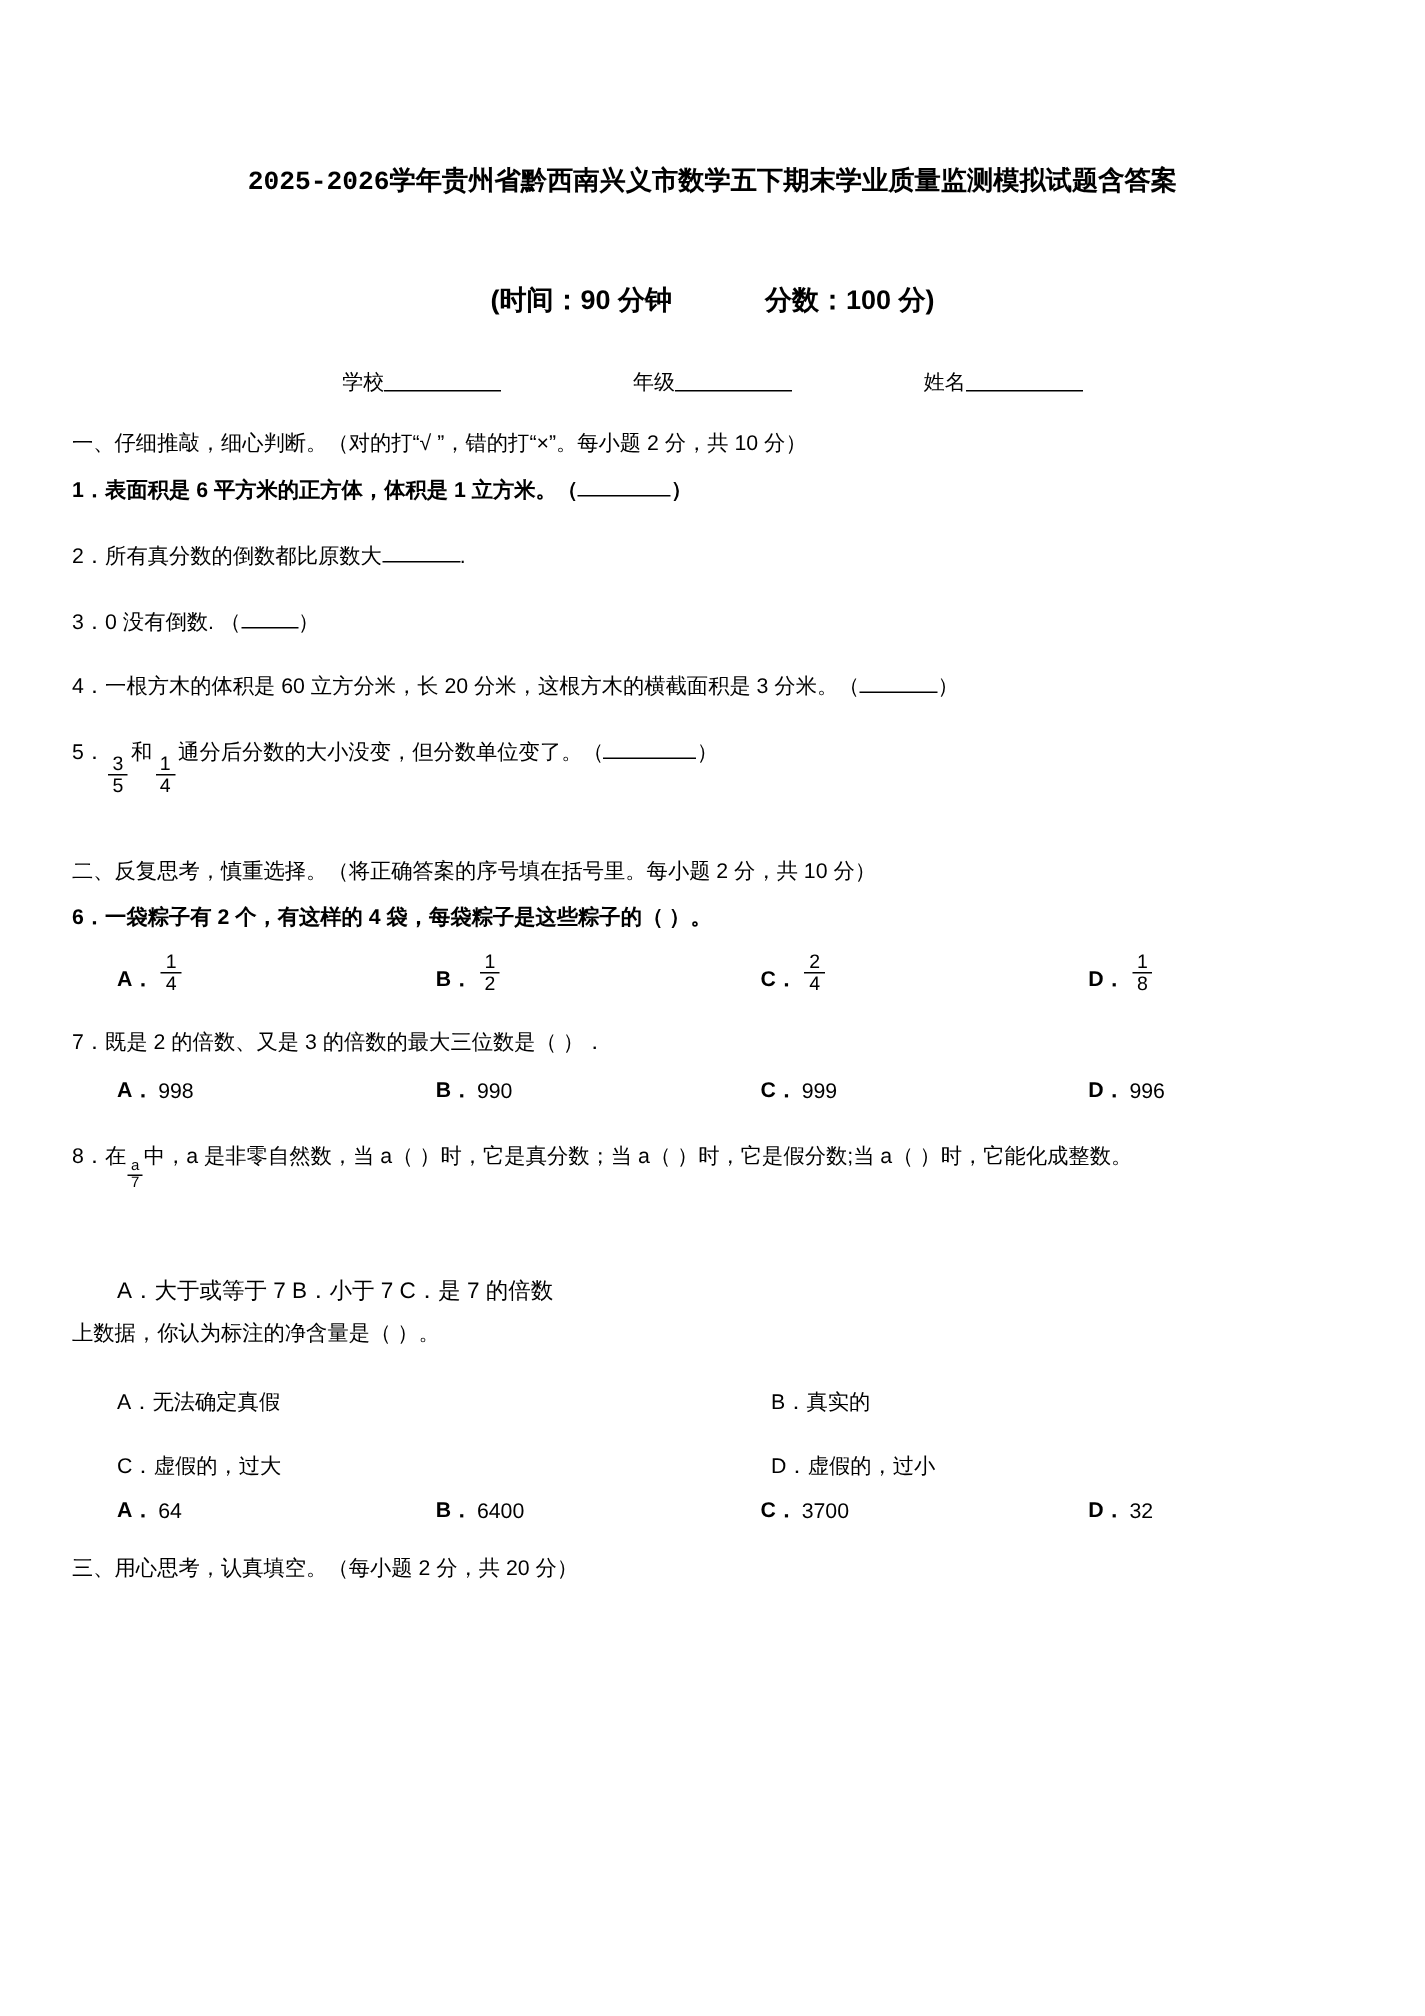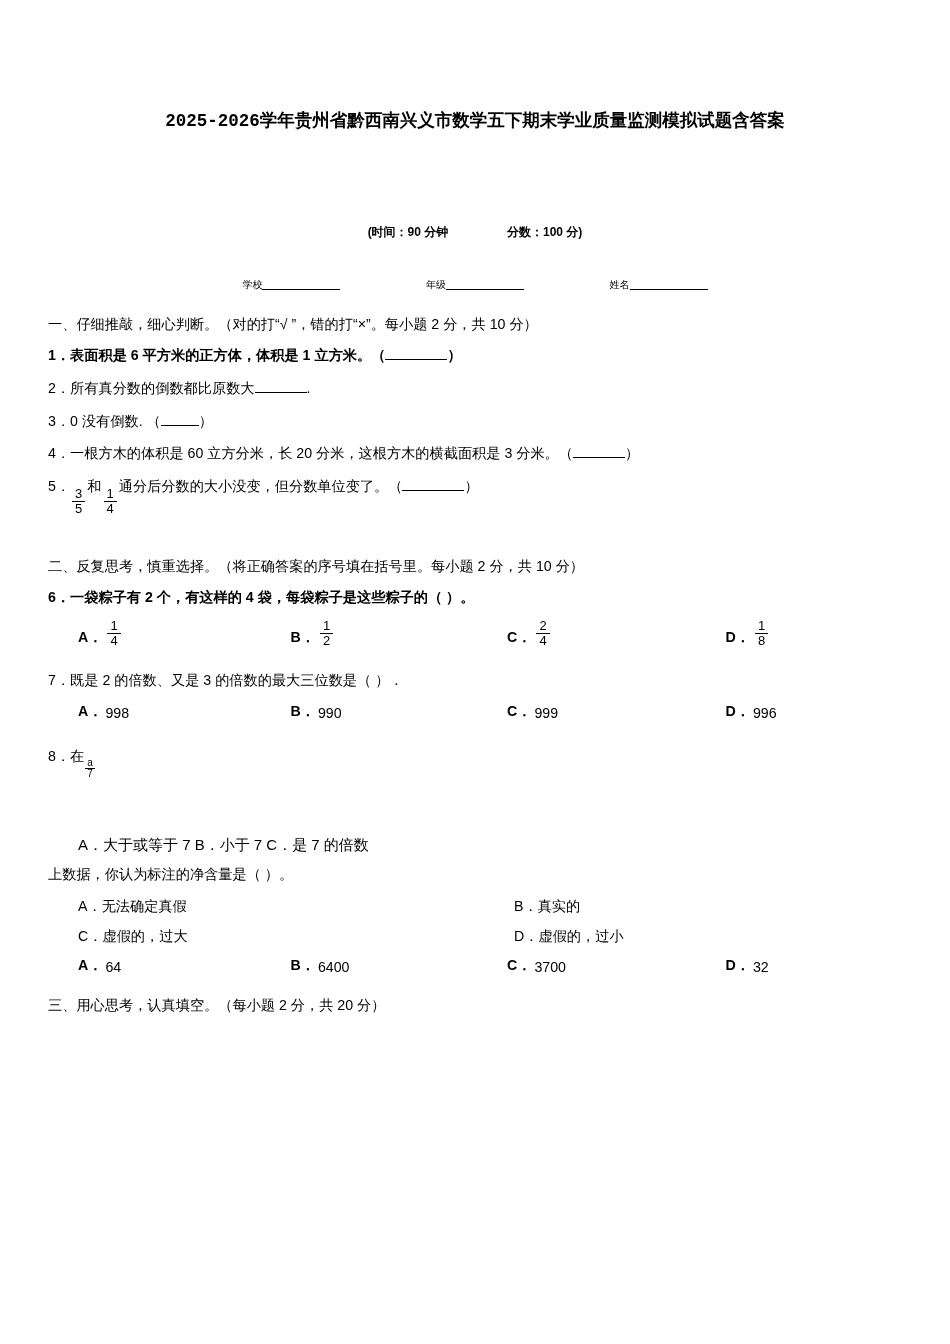--- a/index.html
+++ b/index.html
@@ -25,31 +25,31 @@
     font-size: 17.5px;
     font-weight: bold;
     text-align: center;
     margin-top: 108px;
     letter-spacing: 0px;
     white-space: nowrap;
     font-family: Liberation Mono, monospace;
   }
   .meta-line {
     text-align: center;
-    font-size: 12px;
-    margin-top: 92px;
+    font-size: 18px;
+    margin-top: 56px;
     font-weight: bold;
   }
   .meta-line .gap {
     display: inline-block;
     width: 52px;
   }
   .fields-line {
     text-align: center;
-    font-size: 10px;
+    font-size: 14px;
     margin-top: 34px;
   }
   .fields-line .field {
     display: inline-block;
   }
   .fields-line .blank {
     display: inline-block;
     border-bottom: 1px solid #000;
     width: 78px;
     height: 14px;
@@ -59,21 +59,21 @@
     display: inline-block;
     width: 80px;
   }
   .section {
     font-size: 14.2px;
     margin-top: 22px;
     line-height: 1.5;
   }
   .q {
     font-size: 14.2px;
-    margin-top: 10px;
+    margin-top: 21px;
     line-height: 1.6;
   }
   .q.tight { margin-top: 9px; font-weight: bold; }
   .frac {
     display: inline-flex;
     flex-direction: column;
     align-items: center;
     vertical-align: -0.55em;
     margin: 0 2px;
     font-size: 13px;
@@ -96,21 +96,21 @@
     align-items: flex-end;
   }
   .opts.four .opt { width: 25%; }
   .opts.four .opt:nth-child(1) { padding-left: 30px; }
   .opts.four .opt:nth-child(2) { padding-left: 36px; }
   .opts.four .opt:nth-child(3) { padding-left: 40px; }
   .opts.four .opt:nth-child(4) { padding-left: 42px; }
   .opts .lab { font-weight: bold; margin-right: 3px; }
   .opts-2 {
     display: flex;
-    margin-top: 11px;
+    margin-top: 24px;
     font-size: 14.2px;
     align-items: flex-end;
   }
   .opts-2 .opt { width: 50%; }
   .opts-2 .opt:nth-child(1) { padding-left: 30px; }
   .opts-2 .opt:nth-child(2) { padding-left: 48px; }
   .inline-opts {
     font-size: 15px;
     margin-top: 11px;
     padding-left: 30px;
@@ -233,21 +233,21 @@
     <div class="opt">
         <span class="lab">D．</span>
         <span>996</span>
       </div>
   </div>
 
   <div class="q" style="margin-top:24px;">
     <span>8．</span><span>在</span><span class="q8-frac">
         <span class="num">a</span>
         <span class="den">7</span>
-      </span>
+      </span><span>中，a 是非零自然数，当 a（    ）时，它是真分数；当 a（    ）时，它是假分数;当 a（    ）时，它能化成整数。</span>
   </div>
   <div class="spacer-lg"></div>
   <div class="inline-opts">A．大于或等于 7   B．小于 7   C．是 7 的倍数</div>
 
   <div class="q" style="margin-top:8px;">上数据，你认为标注的净含量是（    ）。</div>
   <div class="opts-2">
     <div class="opt"><span class="lab">A．</span><span>无法确定真假</span></div>
     <div class="opt"><span class="lab">B．</span><span>真实的</span></div>
   </div>
   <div class="opts-2">

